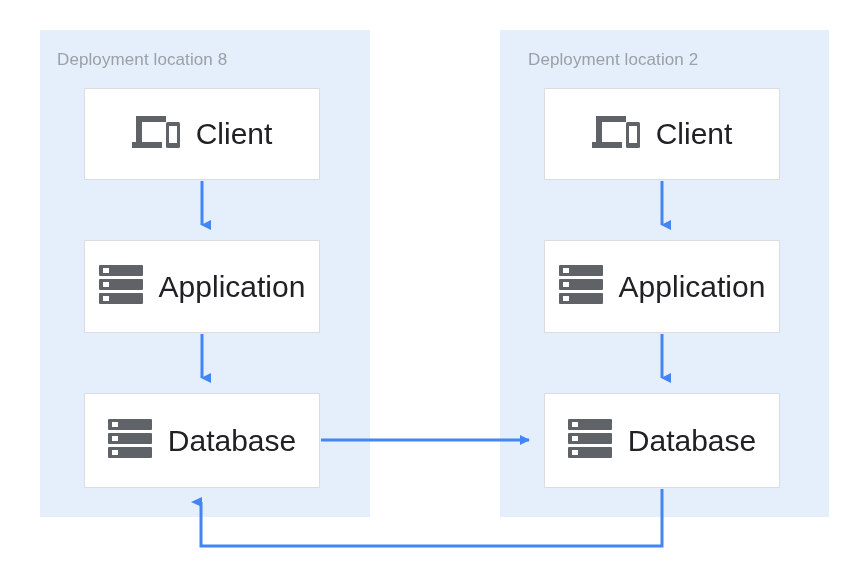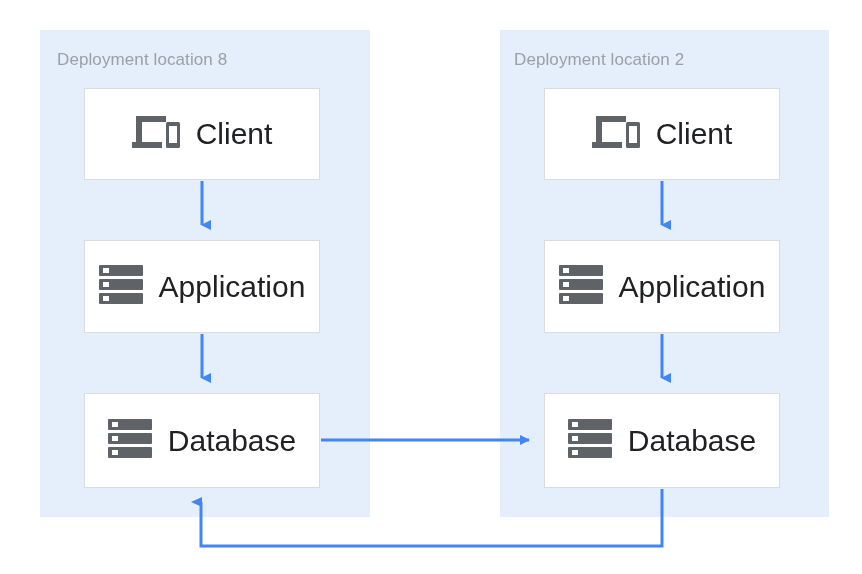--- a/index.html
+++ b/index.html
@@ -65,21 +65,21 @@
 </style>
 </head>
 <body>
 
 <div id="canvas">
 
   <div class="zone" style="left:40px; top:30px; width:330px; height:487px;"></div>
   <div class="zone" style="left:500px; top:30px; width:329px; height:487px;"></div>
 
   <div class="zone-label" style="left:57px; top:50px;">Deployment location 8</div>
-  <div class="zone-label" style="left:514px; top:50px;">Deployment location 2</div>
+  <div class="zone-label" style="left:528px; top:50px;">Deployment location 2</div>
 
   <svg class="edges" viewBox="0 0 862 574" xmlns="http://www.w3.org/2000/svg">
     <defs>
       <marker id="ah-down" markerWidth="12" markerHeight="12" refX="5" refY="9" orient="auto" markerUnits="userSpaceOnUse">
         <path d="M 0 0 L 10 0 L 5 10 Z" fill="#4285f4"></path>
       </marker>
       <marker id="ah-right" markerWidth="12" markerHeight="12" refX="9" refY="5" orient="auto" markerUnits="userSpaceOnUse">
         <path d="M 0 0 L 10 5 L 0 10 Z" fill="#4285f4"></path>
       </marker>
       <marker id="ah-up" markerWidth="12" markerHeight="14" refX="5" refY="10" orient="auto" markerUnits="userSpaceOnUse">

